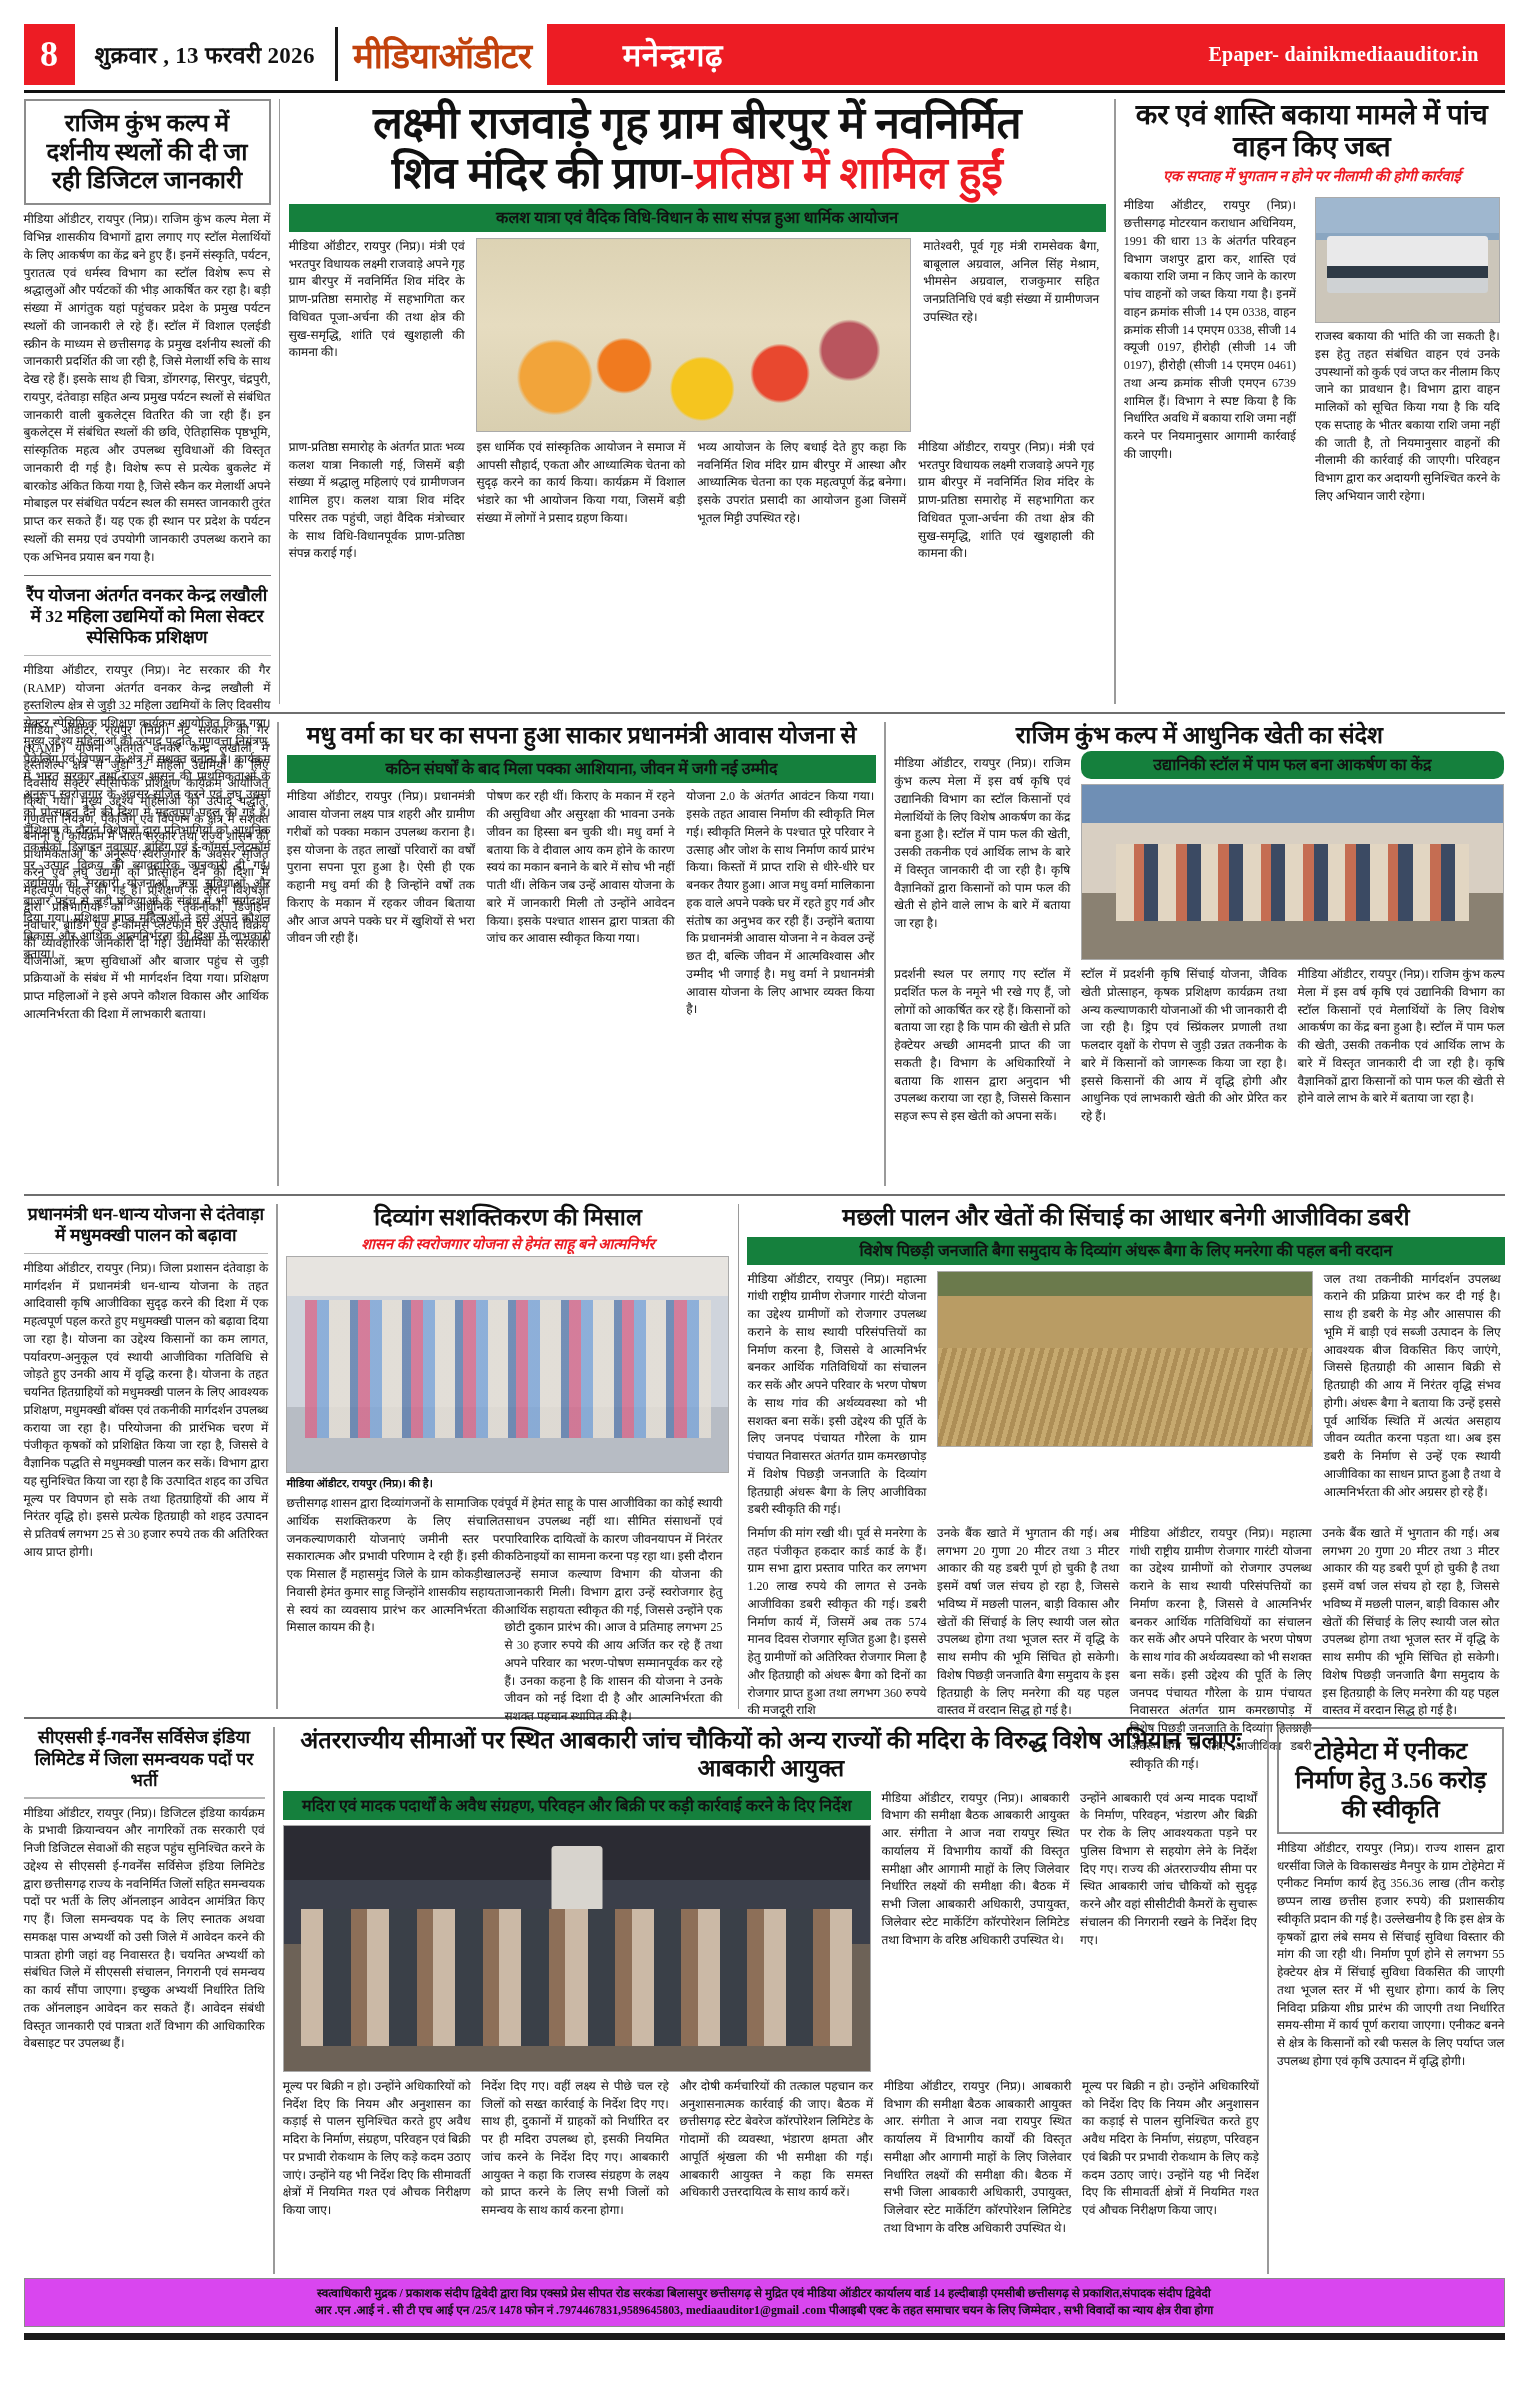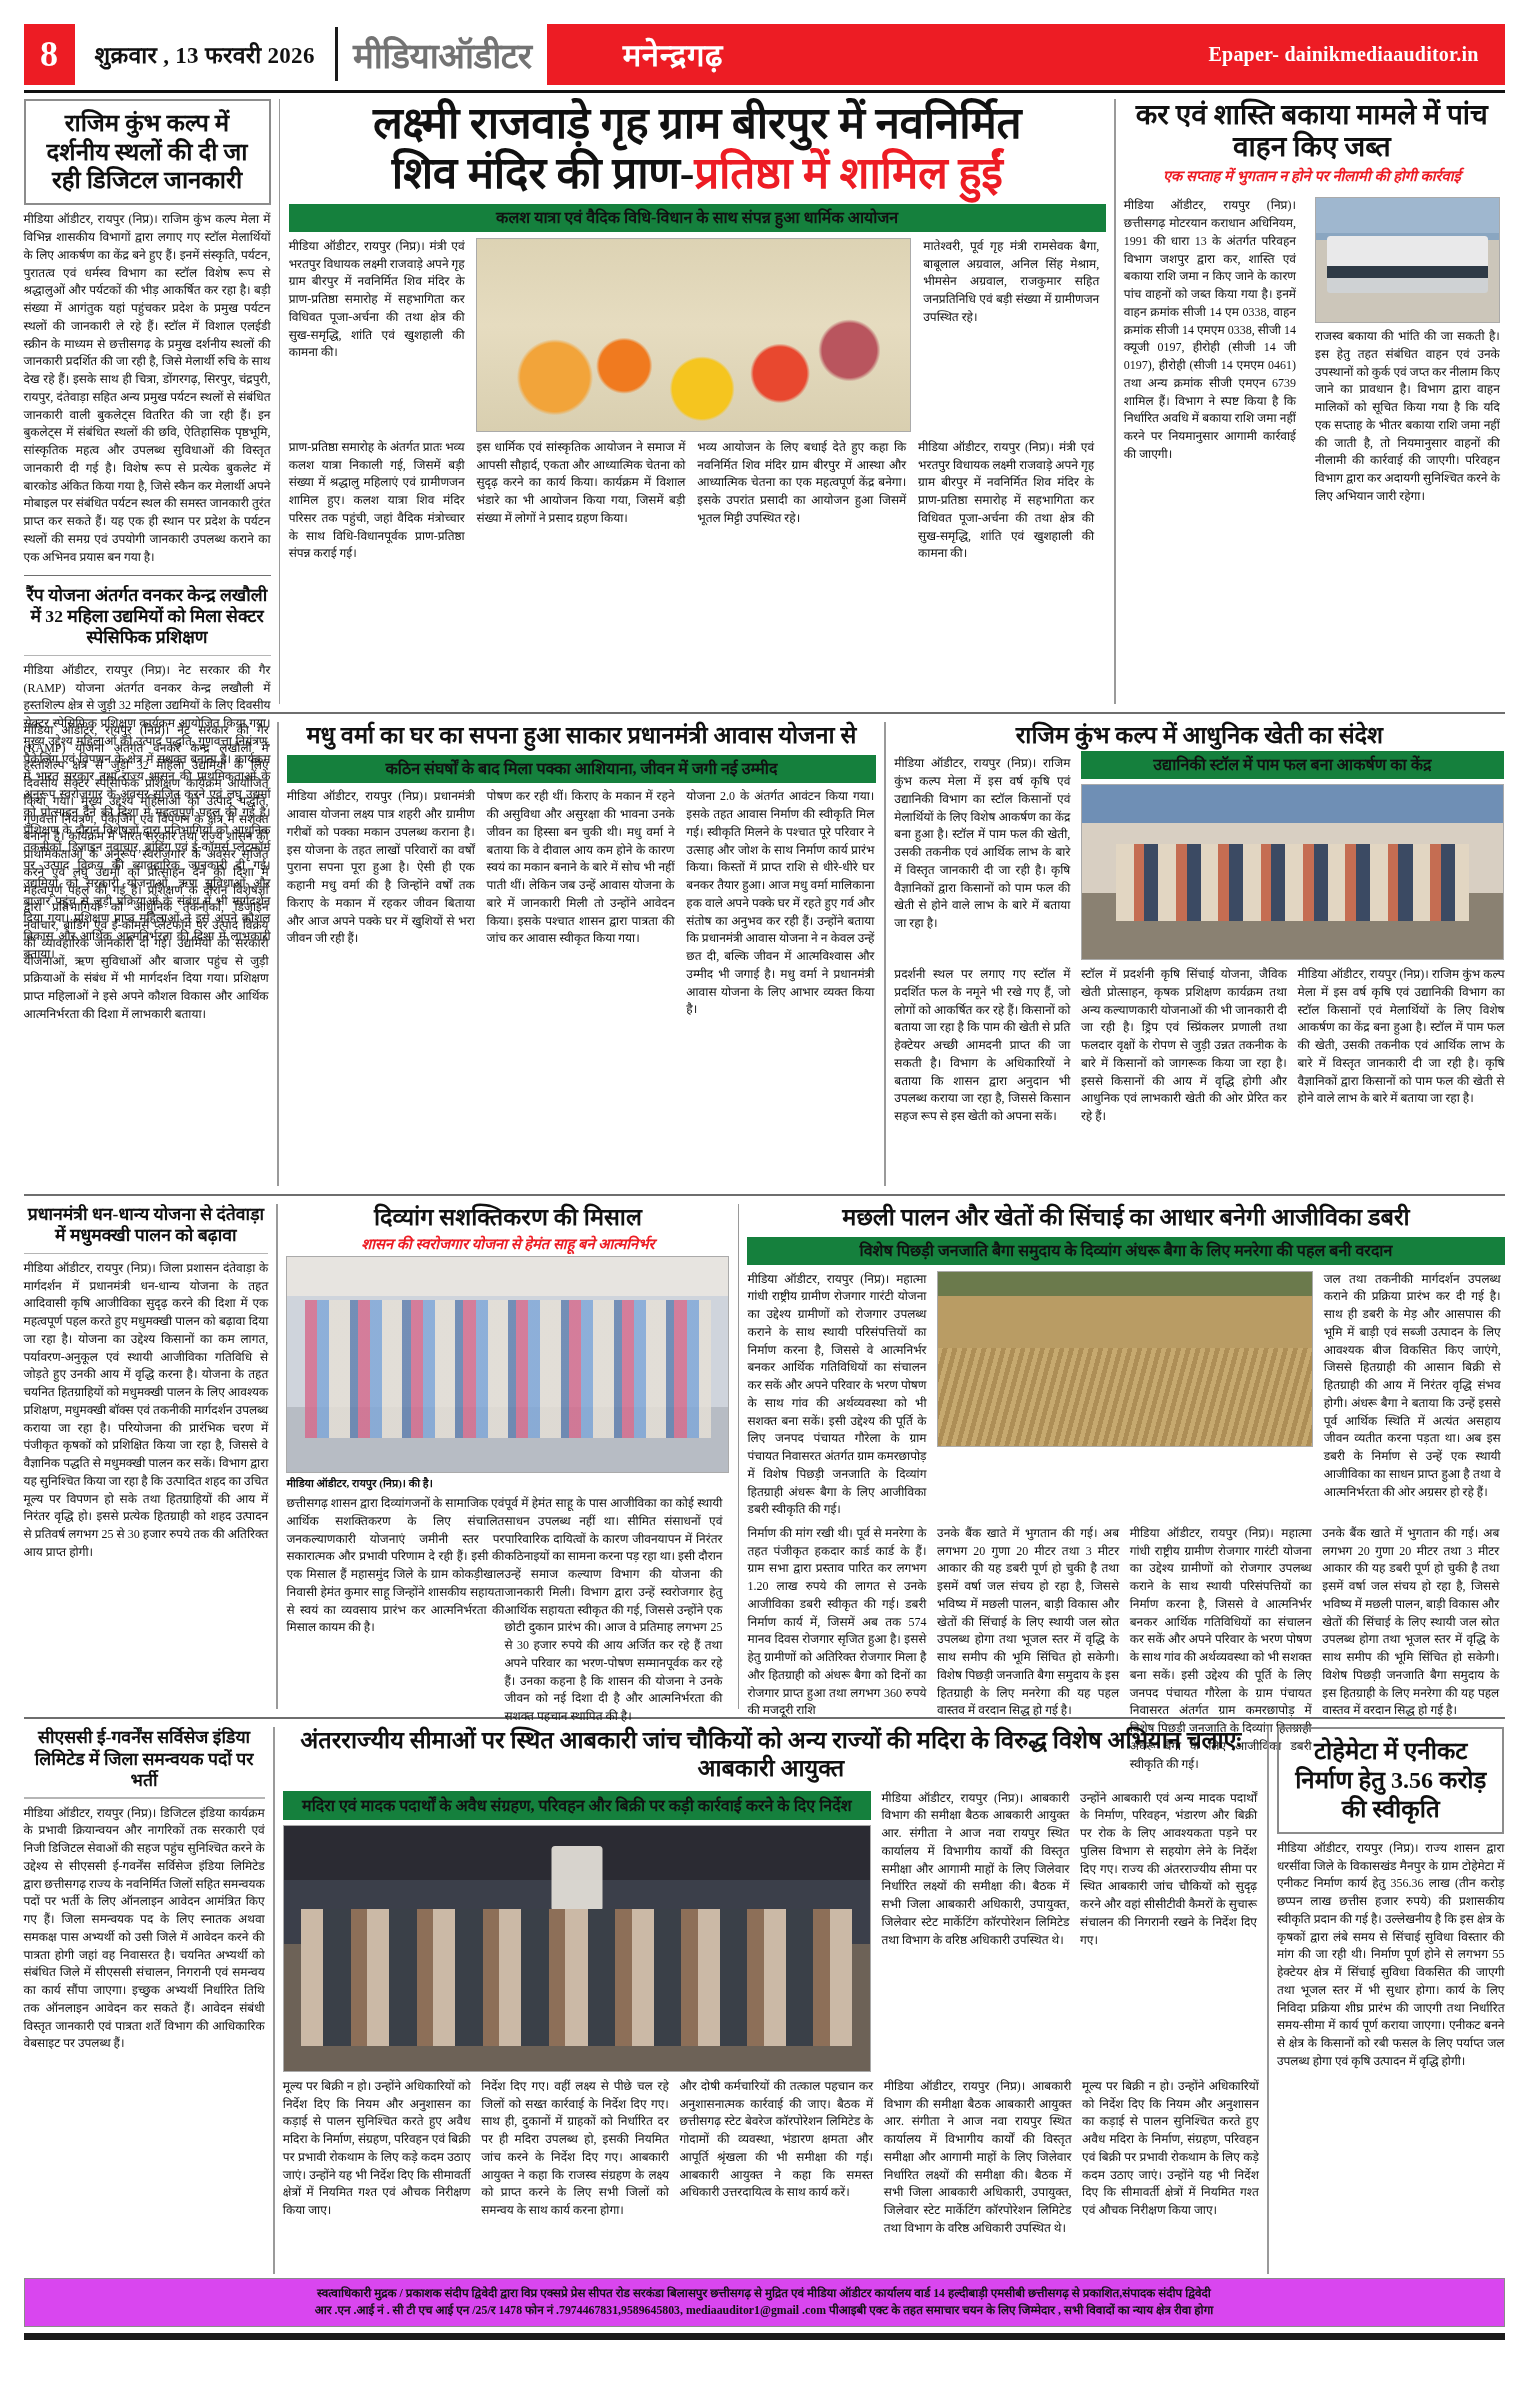--- a/index.html
+++ b/index.html
@@ -27,21 +27,21 @@
     font-family:"Liberation Serif", serif; font-size: 36px; font-weight:700;
   }
   .datebox {
     display:flex; align-items:center; padding: 0 20px;
     font-size: 23px; font-weight:700; letter-spacing:0.3px;
     white-space: nowrap; color:#111;
   }
   .vline { width:2.9px; background:#1a1a1a; margin: 3.5px 0; }
   .brand {
     display:flex; align-items:center; padding: 0 15.3px;
-    font-size: 35px; font-weight:700; color:#737373; letter-spacing:-0.6px;
+    font-size: 35px; font-weight:700; color:#c2410c; letter-spacing:-0.6px;
     white-space:nowrap;
   }
   .redbar {
     flex:1; background:#ed1c24; color:#fff;
     display:flex; align-items:center; justify-content:space-between;
     padding: 0 26px 0 76px;
   }
   .redbar .city { font-size: 31px; font-weight:700; letter-spacing:0.6px;}
   .redbar .epaper { font-size: 20px; font-weight:700; letter-spacing:0.2px;font-family:Liberation Serif, serif;}
 
@@ -221,21 +221,21 @@
       </div>
     </div>
 
     <div class="sep-v"></div>
 
     <div style="width:611px;">
       <h2 class="head-md">राजिम कुंभ कल्प में आधुनिक खेती का संदेश</h2>
       <div style="display:flex; gap:10.6px;">
         <div class="body-txt" style="width:176px; padding-top:5.9px;">मीडिया ऑडीटर, रायपुर (निप्र)। राजिम कुंभ कल्प मेला में इस वर्ष कृषि एवं उद्यानिकी विभाग का स्टॉल किसानों एवं मेलार्थियों के लिए विशेष आकर्षण का केंद्र बना हुआ है। स्टॉल में पाम फल की खेती, उसकी तकनीक एवं आर्थिक लाभ के बारे में विस्तृत जानकारी दी जा रही है। कृषि वैज्ञानिकों द्वारा किसानों को पाम फल की खेती से होने वाले लाभ के बारे में बताया जा रहा है।</div>
         <div style="width:423px;">
-          <div class="yellow" style="margin-top:1.2px;">उद्यानिकी स्टॉल में पाम फल बना आकर्षण का केंद्र</div>
+          <div class="yellow" style="margin-top:1.2px;border-radius:10px;">उद्यानिकी स्टॉल में पाम फल बना आकर्षण का केंद्र</div>
           <div class="photo ph-stall" style="height:176px;"></div>
         </div>
       </div>
       <div style="display:flex; gap:10.6px; margin-top:5.9px;">
         <div class="body-txt" style="width:176px;">प्रदर्शनी स्थल पर लगाए गए स्टॉल में प्रदर्शित फल के नमूने भी रखे गए हैं, जो लोगों को आकर्षित कर रहे हैं। किसानों को बताया जा रहा है कि पाम की खेती से प्रति हेक्टेयर अच्छी आमदनी प्राप्त की जा सकती है। विभाग के अधिकारियों ने बताया कि शासन द्वारा अनुदान भी उपलब्ध कराया जा रहा है, जिससे किसान सहज रूप से इस खेती को अपना सकें।</div>
         <div class="body-txt" style="width:206px;">स्टॉल में प्रदर्शनी कृषि सिंचाई योजना, जैविक खेती प्रोत्साहन, कृषक प्रशिक्षण कार्यक्रम तथा अन्य कल्याणकारी योजनाओं की भी जानकारी दी जा रही है। ड्रिप एवं स्प्रिंकलर प्रणाली तथा फलदार वृक्षों के रोपण से जुड़ी उन्नत तकनीक के बारे में किसानों को जागरूक किया जा रहा है। इससे किसानों की आय में वृद्धि होगी और आधुनिक एवं लाभकारी खेती की ओर प्रेरित कर रहे हैं।</div>
         <div class="body-txt" style="width:207px;">मीडिया ऑडीटर, रायपुर (निप्र)। राजिम कुंभ कल्प मेला में इस वर्ष कृषि एवं उद्यानिकी विभाग का स्टॉल किसानों एवं मेलार्थियों के लिए विशेष आकर्षण का केंद्र बना हुआ है। स्टॉल में पाम फल की खेती, उसकी तकनीक एवं आर्थिक लाभ के बारे में विस्तृत जानकारी दी जा रही है। कृषि वैज्ञानिकों द्वारा किसानों को पाम फल की खेती से होने वाले लाभ के बारे में बताया जा रहा है।</div>
       </div>
     </div>
   </div>

